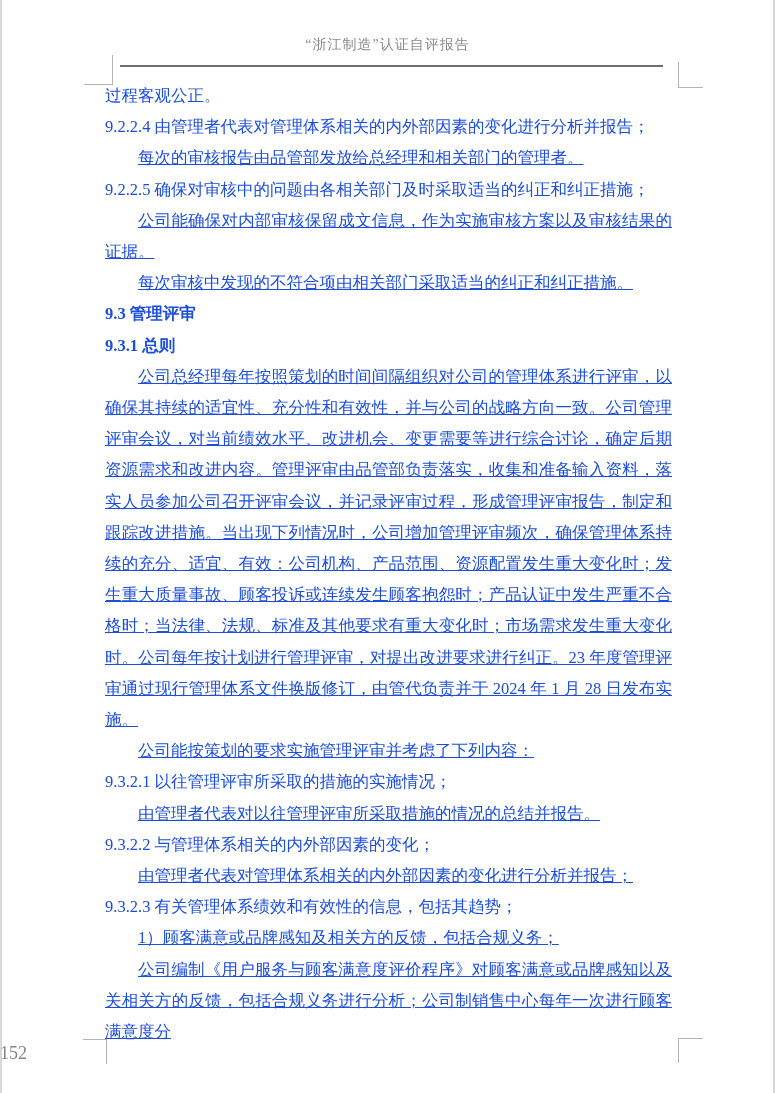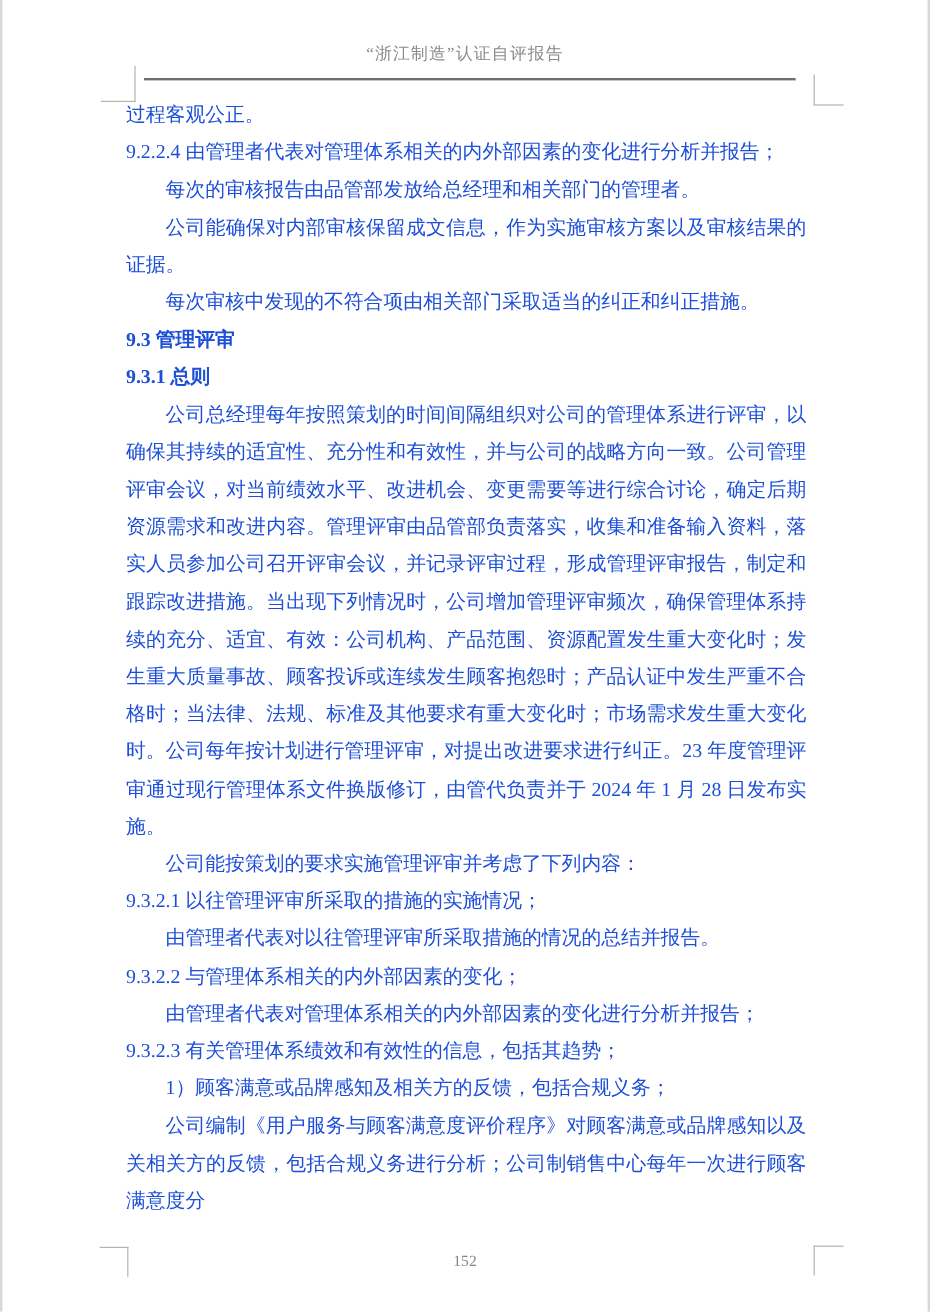--- a/index.html
+++ b/index.html
@@ -39,28 +39,27 @@
              border-top: 1px solid #b4b4b4;   border-left: 1px solid #b4b4b4; }
 
   
   .doc-body {
     position: absolute; top: 80px; left: 105px; width: 567px;
     color: #1d4ed8;
     font-size: 16.5px;
     line-height: 31.2px;
   }
   .doc-body p { margin: 0; text-align: justify; }
-  .para.ind { text-indent: 2em; }
+  .para.ind { text-indent: 2em; text-decoration: underline; }
   .h2, .h3 { font-weight: bold; text-align: left; }
 
   
   .doc-footer {
     position: absolute; top: 1043px; left: 0; width: 775px;
-    text-align: center;
-    font-size: 13px;
+    font-size: 18px;
     color: #83838f;
   }
 </style>
 </head>
 <body>
 
 <div class="page-edge left"></div>
 <div class="page-edge right"></div>
 
 <div class="doc-header">“浙江制造”认证自评报告</div>
@@ -68,20 +67,21 @@
 
 <div class="mark mark-tl"></div>
 <div class="mark mark-tr"></div>
 <div class="mark mark-bl"></div>
 <div class="mark mark-br"></div>
 
 <div class="doc-body">
   <p class="para">过程客观公正。</p>
   <p class="para">9.2.2.4 由管理者代表对管理体系相关的内外部因素的变化进行分析并报告；</p>
   <p class="para ind">每次的审核报告由品管部发放给总经理和相关部门的管理者。</p>
+  <p class="para">9.2.2.5 确保对审核中的问题由各相关部门及时采取适当的纠正和纠正措施；</p>
   <p class="para ind">公司能确保对内部审核保留成文信息，作为实施审核方案以及审核结果的证据。</p>
   <p class="para ind">每次审核中发现的不符合项由相关部门采取适当的纠正和纠正措施。</p>
   <p class="h2">9.3 管理评审</p>
   <p class="h3">9.3.1 总则</p>
   <p class="para ind">公司总经理每年按照策划的时间间隔组织对公司的管理体系进行评审，以确保其持续的适宜性、充分性和有效性，并与公司的战略方向一致。公司管理评审会议，对当前绩效水平、改进机会、变更需要等进行综合讨论，确定后期资源需求和改进内容。管理评审由品管部负责落实，收集和准备输入资料，落实人员参加公司召开评审会议，并记录评审过程，形成管理评审报告，制定和跟踪改进措施。当出现下列情况时，公司增加管理评审频次，确保管理体系持续的充分、适宜、有效：公司机构、产品范围、资源配置发生重大变化时；发生重大质量事故、顾客投诉或连续发生顾客抱怨时；产品认证中发生严重不合格时；当法律、法规、标准及其他要求有重大变化时；市场需求发生重大变化时。公司每年按计划进行管理评审，对提出改进要求进行纠正。23 年度管理评审通过现行管理体系文件换版修订，由管代负责并于 2024 年 1 月 28 日发布实施。</p>
   <p class="para ind">公司能按策划的要求实施管理评审并考虑了下列内容：</p>
   <p class="para">9.3.2.1 以往管理评审所采取的措施的实施情况；</p>
   <p class="para ind">由管理者代表对以往管理评审所采取措施的情况的总结并报告。</p>
   <p class="para">9.3.2.2 与管理体系相关的内外部因素的变化；</p>
   <p class="para ind">由管理者代表对管理体系相关的内外部因素的变化进行分析并报告；</p>

